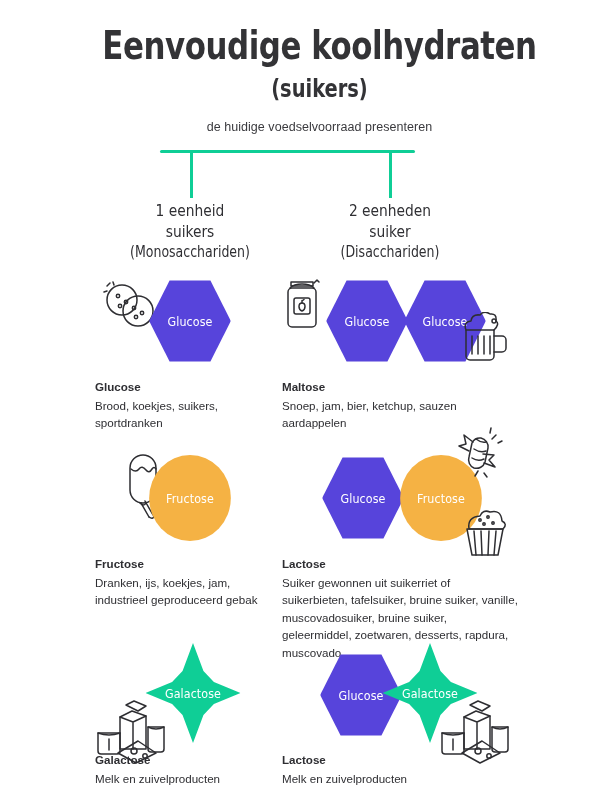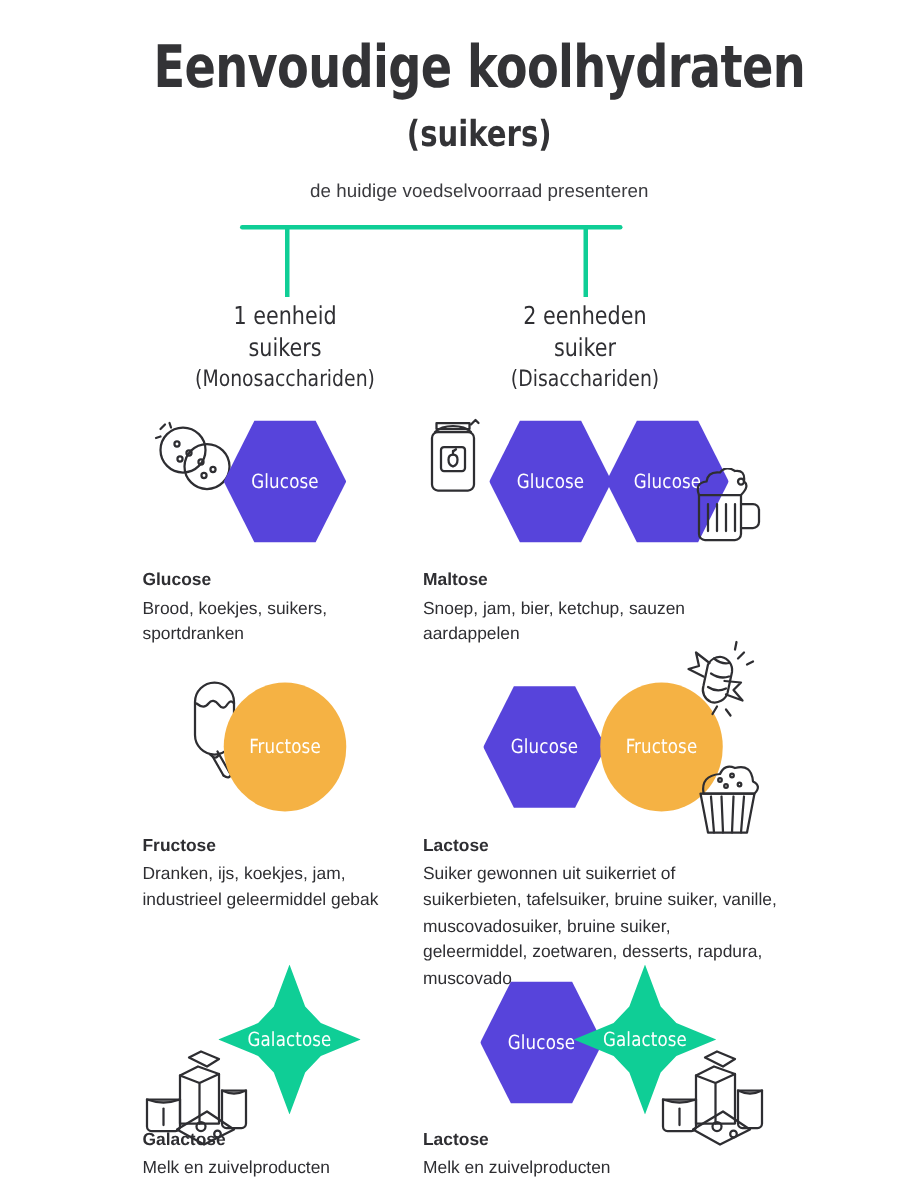--- a/index.html
+++ b/index.html
@@ -263,21 +263,21 @@
       <path d="M18 52 l8 14"></path>
       <path d="M13 54 q4 4 6 0"></path>
       <path d="M22 68 q4 3 5 -1"></path>
     </svg>
     <div class="molecule circ" style="left:52px; top:0;">
       <span>Fructose</span>
     </div>
   </div>
   <div class="caption" style="padding-top:14px;">
     <span class="name">Fructose</span>
-    <span class="desc">Dranken, ijs, koekjes, jam, industrieel geleermiddel gebak</span>
+    <span class="desc">Dranken, ijs, koekjes, jam, industrieel geproduceerd gebak</span>
   </div>
 </div>
 
 <div class="cell" style="top:455px; left:282px; width:236px;">
   <div class="shapes">
     <div class="molecule hex" style="left:38px; top:0;">
       <span>Glucose</span>
     </div>
     <div class="molecule circ" style="left:116px; top:0;">
       <span>Fructose</span>

